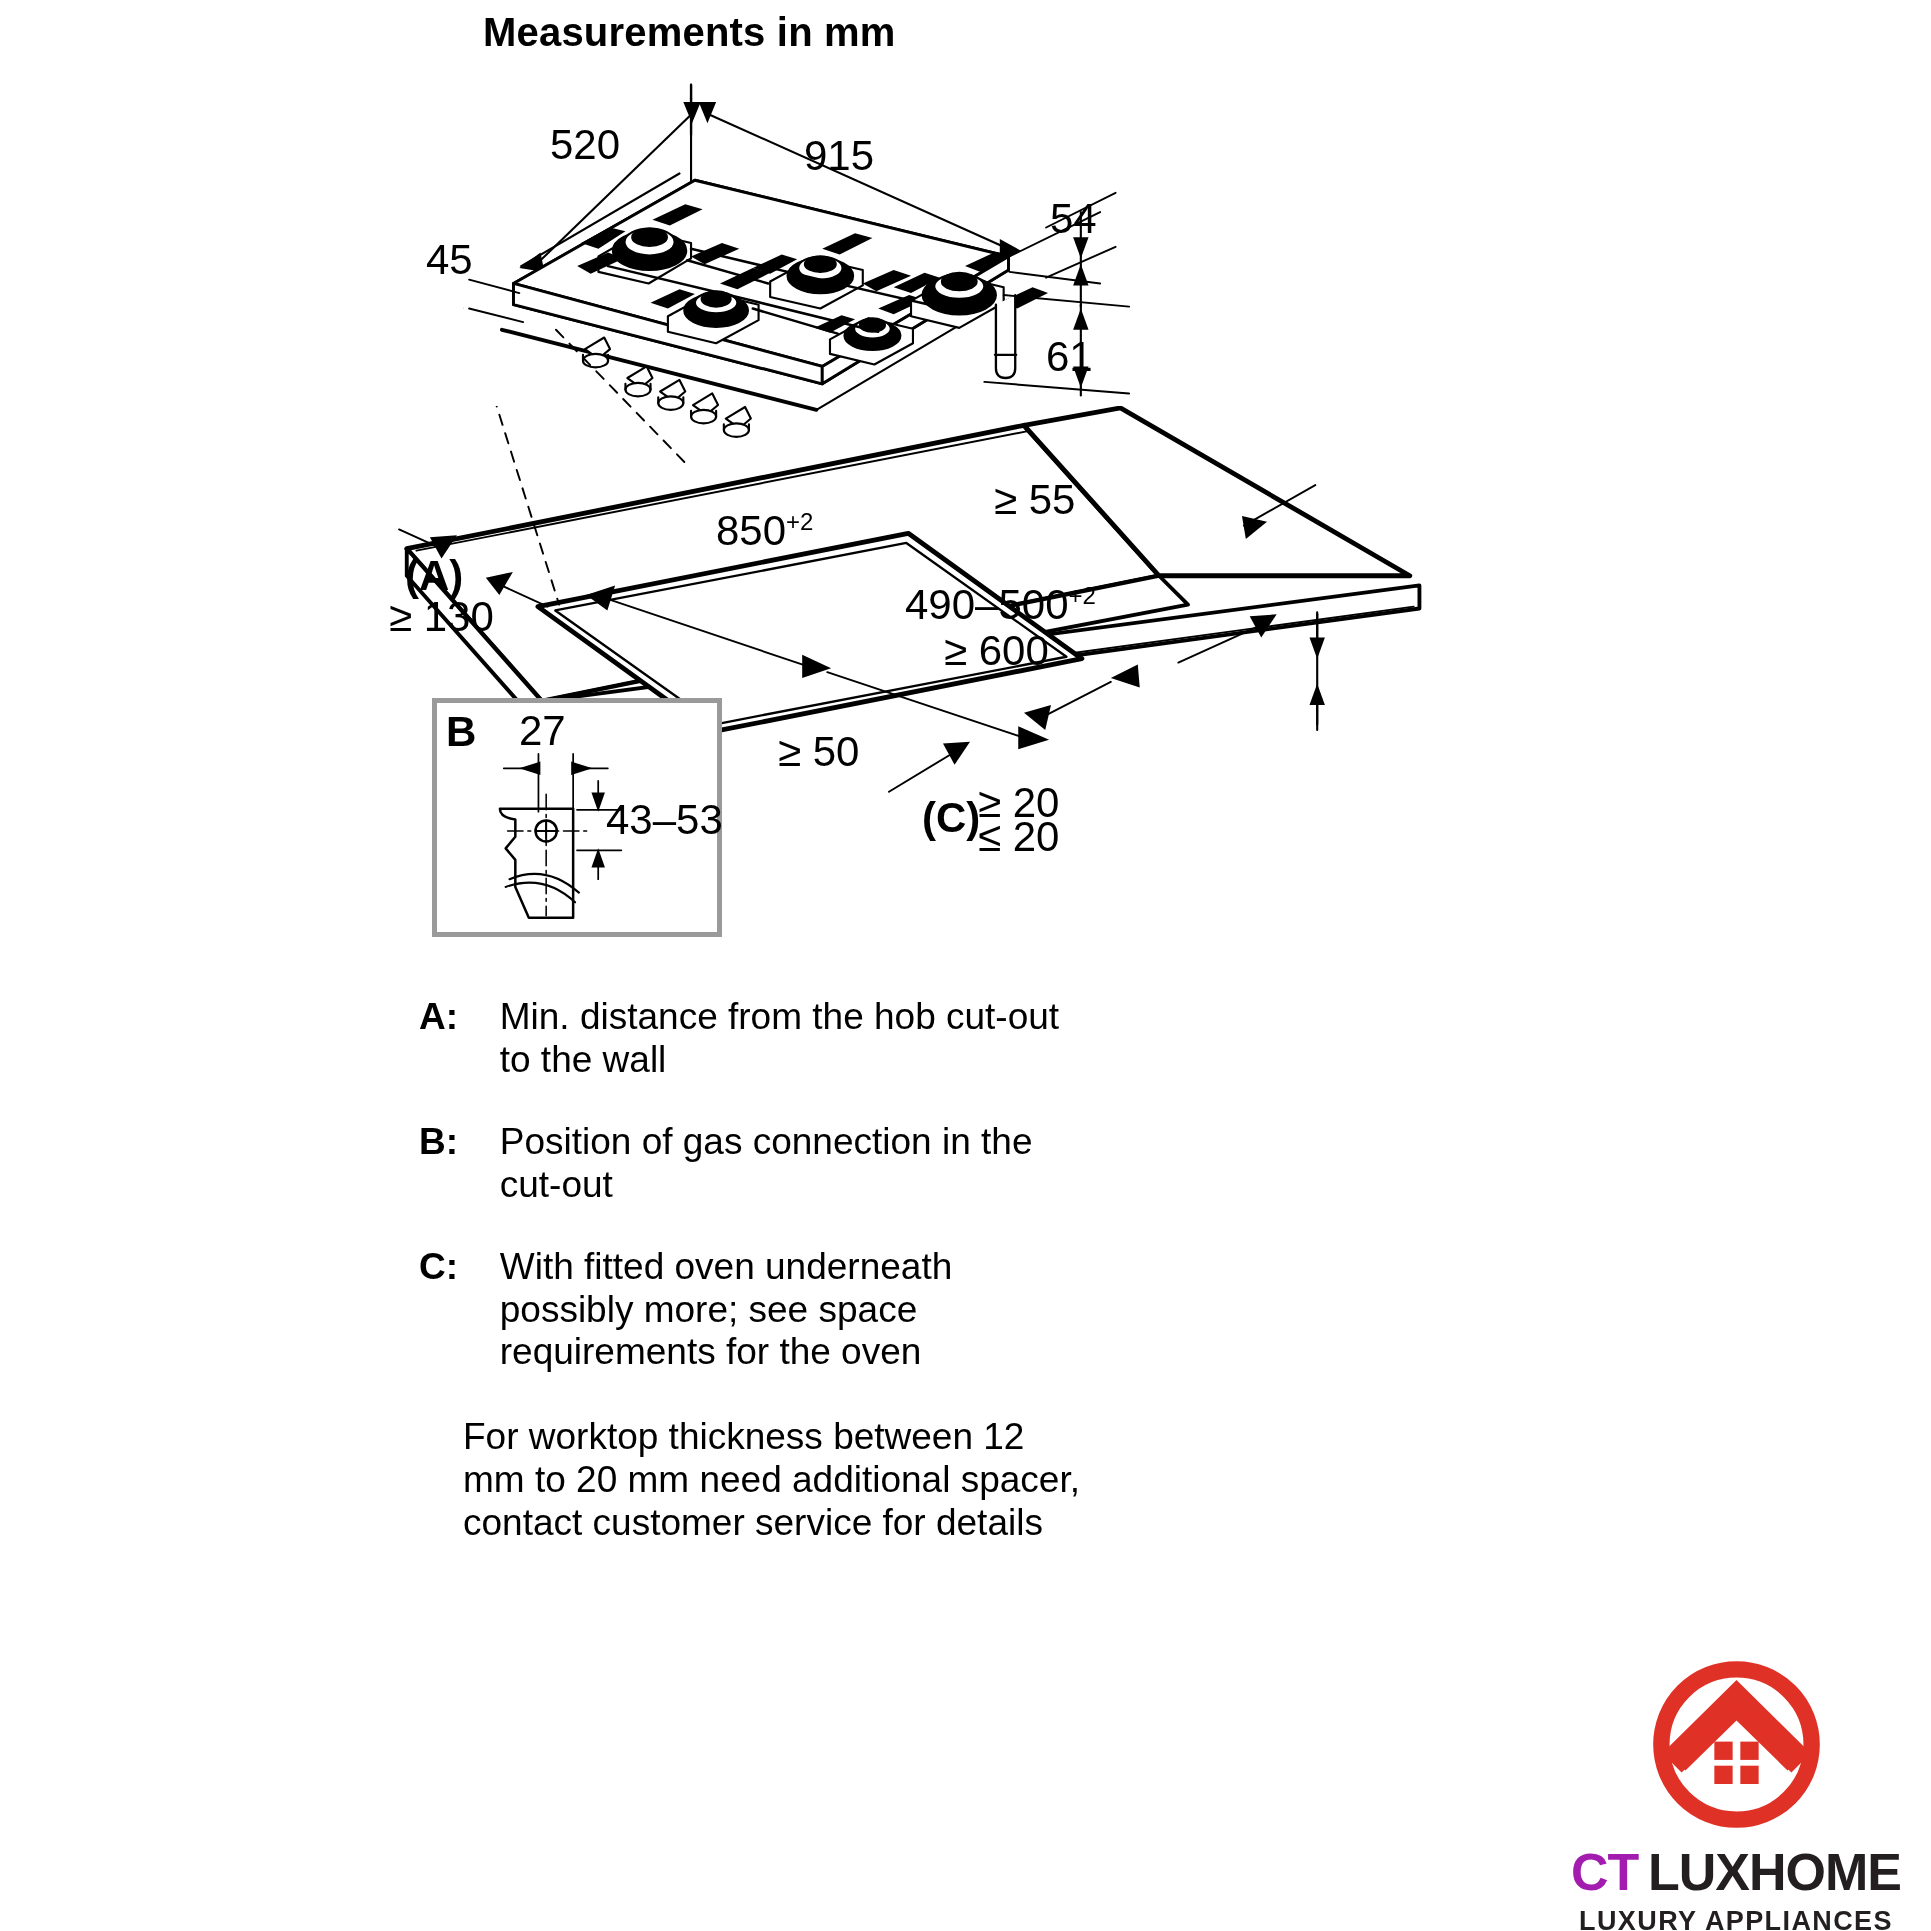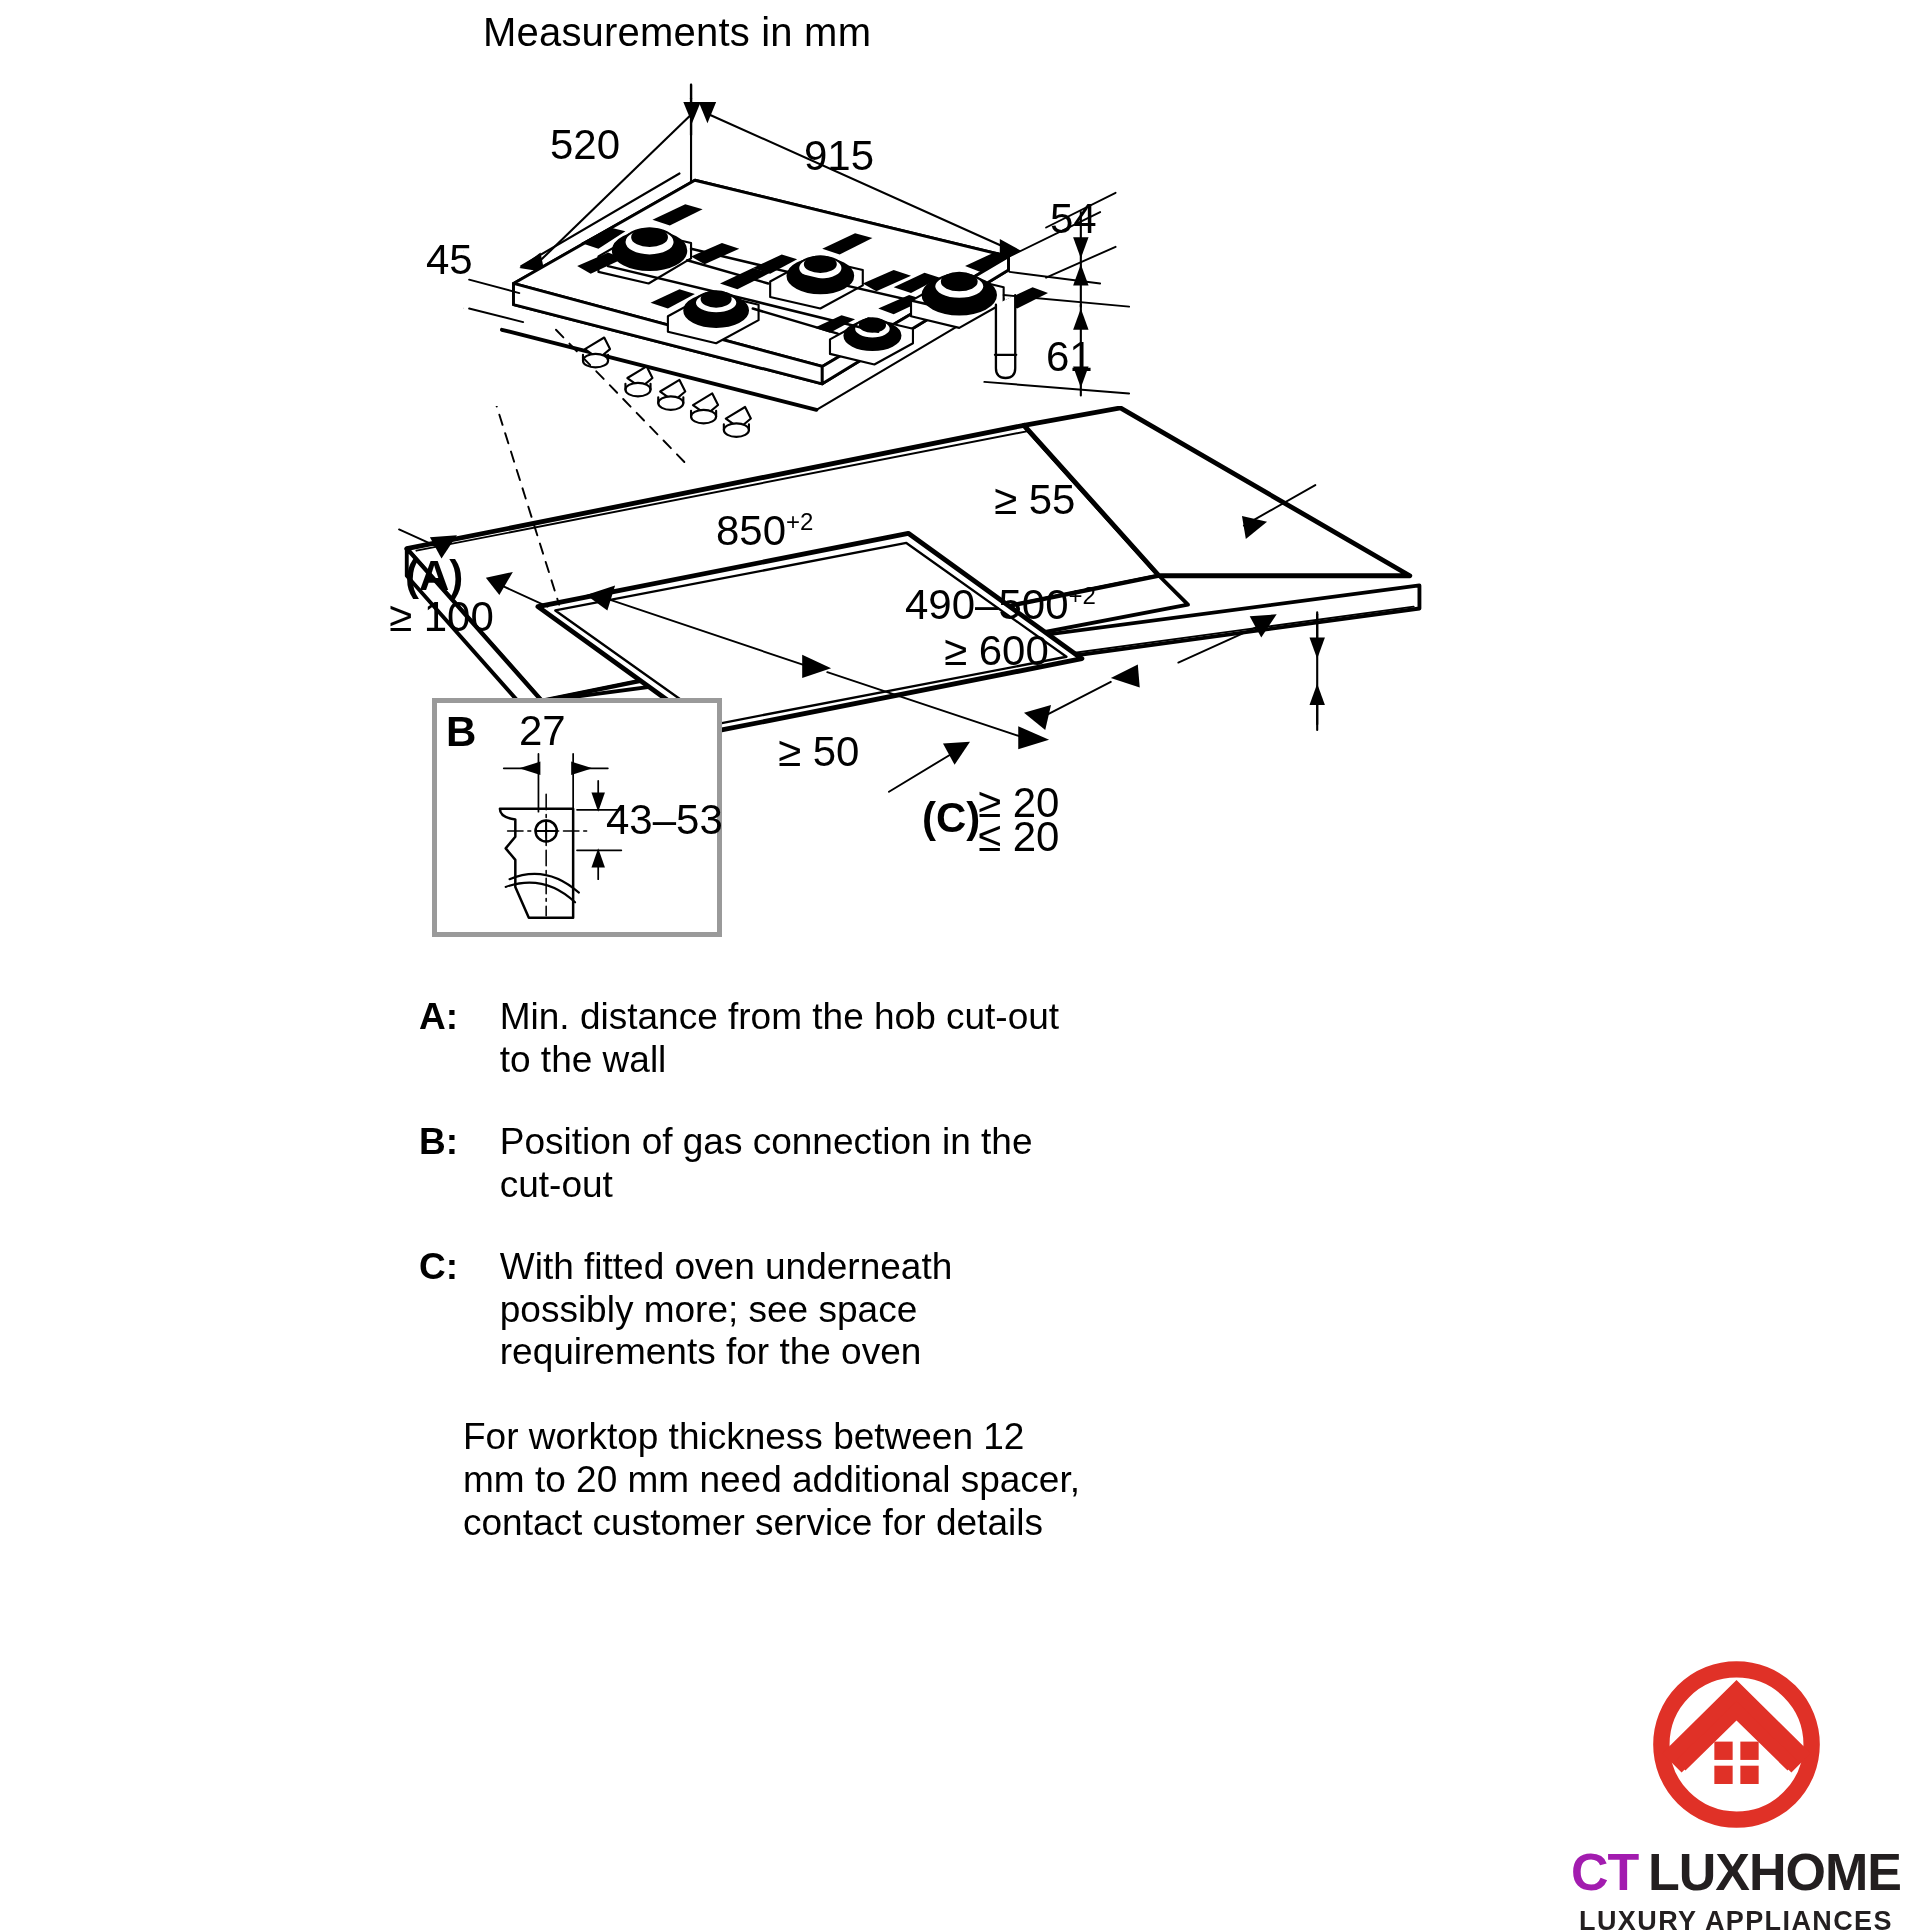--- a/index.html
+++ b/index.html
@@ -35,21 +35,21 @@
   .logo-ct{font-size:52px;font-weight:bold;letter-spacing:-1px;}
   .logo-lux{font-size:52px;font-weight:bold;letter-spacing:-1px;}
   .logo-sub{font-size:27px;font-weight:bold;letter-spacing:1.4px;color:#231f20;margin-top:3.9px;}
   svg{display:block;}
 </style>
 </head>
 <body>
 
 <div class="stage">
 
-  <div class="abs t-title" style="left:483px;top:9.7px;">Measurements in mm</div>
+  <div class="abs t-title" style="left:483px;top:9.7px;font-weight:bold;">Measurements in mm</div>
 
   <svg class="abs" style="left:463px;top:77px;" width="1062" height="521" viewBox="0 0 1100 540">
     <g fill="none" stroke="#000" stroke-width="2.4" stroke-linejoin="round" stroke-linecap="round">
 
       <line x1="236" y1="22" x2="236" y2="218" stroke-width="2.2"></line>
       <line x1="224" y1="100" x2="60" y2="196" stroke-width="2.2"></line>
       <line x1="236" y1="22" x2="236" y2="8" stroke-width="2.2"></line>
 
       <path d="M228 26 L246 26 L237 48 Z" fill="#000" stroke="none"></path>
       <path d="M58 198 L80 182 L84 202 Z" fill="#000" stroke="none"></path>
@@ -252,21 +252,21 @@
 
   <div class="abs dim" style="left:994px;top:479px;">≥ 55</div>
 
   <div class="abs dim" style="left:905px;top:584px;">
     <span>490–500</span><span class="dim-sup">+2</span>
   </div>
 
   <div class="abs dim" style="left:944px;top:630px;">≥ 600</div>
 
   <div class="abs dim dim-bold" style="left:405px;top:555px;">(A)</div>
-  <div class="abs dim" style="left:389px;top:596px;">≥ 100</div>
+  <div class="abs dim" style="left:389px;top:596px;">≥ 130</div>
 
   <div class="abs dim" style="left:778px;top:691px;margin-top:40px;">≥ 50</div>
 
   <div class="abs dim dim-bold" style="left:922px;top:797px;">(C)</div>
   <div class="abs dim" style="left:978px;top:782px;">≥ 20</div>
   <div class="abs dim" style="left:978px;top:816px;">≤ 20</div>
 
   <div class="abs boxB" style="left:432px;top:698px;width:290px;height:239px;"></div>
   <div class="abs boxB-label" style="left:446px;top:708px;">B</div>
 

